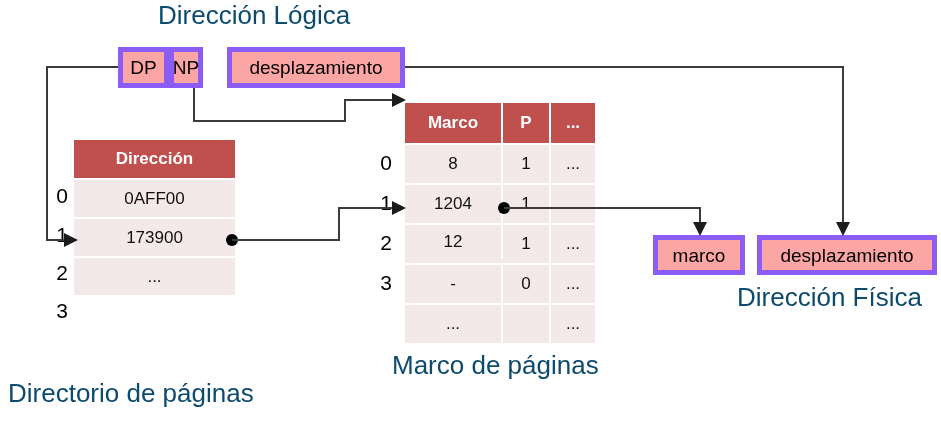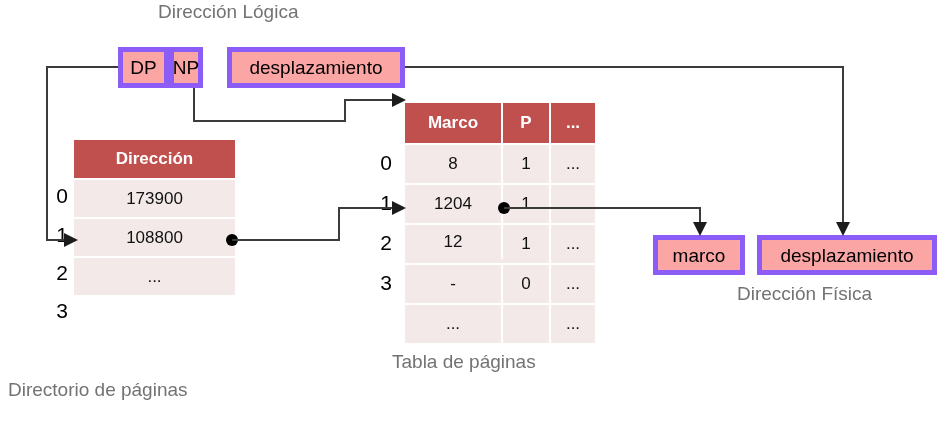--- a/index.html
+++ b/index.html
@@ -25,61 +25,61 @@
   .trow .td{color:#111;font-size:17px;display:flex;align-items:center;
             justify-content:center;box-sizing:border-box;
             border-right:2px solid #ffffff;}
   .trow .td:last-child{border-right:none;}
 
   
   .ridx{position:absolute;font-size:21px;color:#000;text-align:right;
         line-height:1;}
 
   
-  .cap{position:absolute;color:#737373;font-size:19px;line-height:1;
+  .cap{position:absolute;color:#0c4a6e;font-size:26px;line-height:1;
        white-space:nowrap;}
 
   svg.wires{position:absolute;left:0;top:0;width:941px;height:427px;
             overflow:visible;pointer-events:none;}
   svg.wires path,svg.wires line{fill:none;stroke:#3b3b3b;stroke-width:2;}
   svg.wires .dot{fill:#000;stroke:none;}
   svg.wires .ah{fill:#1c1c1c;stroke:none;}
 </style>
 </head>
 <body>
 
 <div id="stage">
 
   <div class="cap" style="left:158px;top:2px;">Dirección Lógica</div>
 
   <div class="cap" style="left:695px;top:284px;margin-left:42px;">Dirección Física</div>
 
   <div class="cap" style="left:8px;top:380px;">Directorio de páginas</div>
 
-  <div class="cap" style="left:392px;top:352px;">Tabla de páginas</div>
+  <div class="cap" style="left:392px;top:352px;">Marco de páginas</div>
 
   <div class="ybox abs" style="left:118px;top:47px;width:51px;height:41px;">DP</div>
 
   <div class="ybox abs" style="left:169px;top:47px;width:34px;height:41px;">NP</div>
 
   <div class="ybox abs" style="left:227px;top:47px;width:178px;height:41px;">desplazamiento</div>
 
   <div class="ybox abs" style="left:653px;top:235px;width:92px;height:40px;">marco</div>
 
   <div class="ybox abs" style="left:757px;top:235px;width:180px;height:40px;">desplazamiento</div>
 
   <div class="tbl" style="left:74px;top:140px;width:161px;">
     <div class="thead">
       <div class="th" style="width:161px;height:38px;text-align:right;">Dirección</div>
     </div>
     <div class="trow">
-      <div class="td" style="width:161px;height:37px;">173900</div>
+      <div class="td" style="width:161px;height:37px;">0AFF00</div>
     </div>
     <div class="trow">
-      <div class="td" style="width:161px;height:37px;">108800</div>
+      <div class="td" style="width:161px;height:37px;">173900</div>
     </div>
     <div class="trow">
       <div class="td" style="width:161px;height:37px;">...</div>
     </div>
   </div>
 
   <div class="ridx" style="left:44px;top:185px;width:24px;">0</div>
   <div class="ridx" style="left:44px;top:224px;width:24px;">1</div>
   <div class="ridx" style="left:44px;top:262px;width:24px;">2</div>
   <div class="ridx" style="left:44px;top:300px;width:24px;">3</div>

